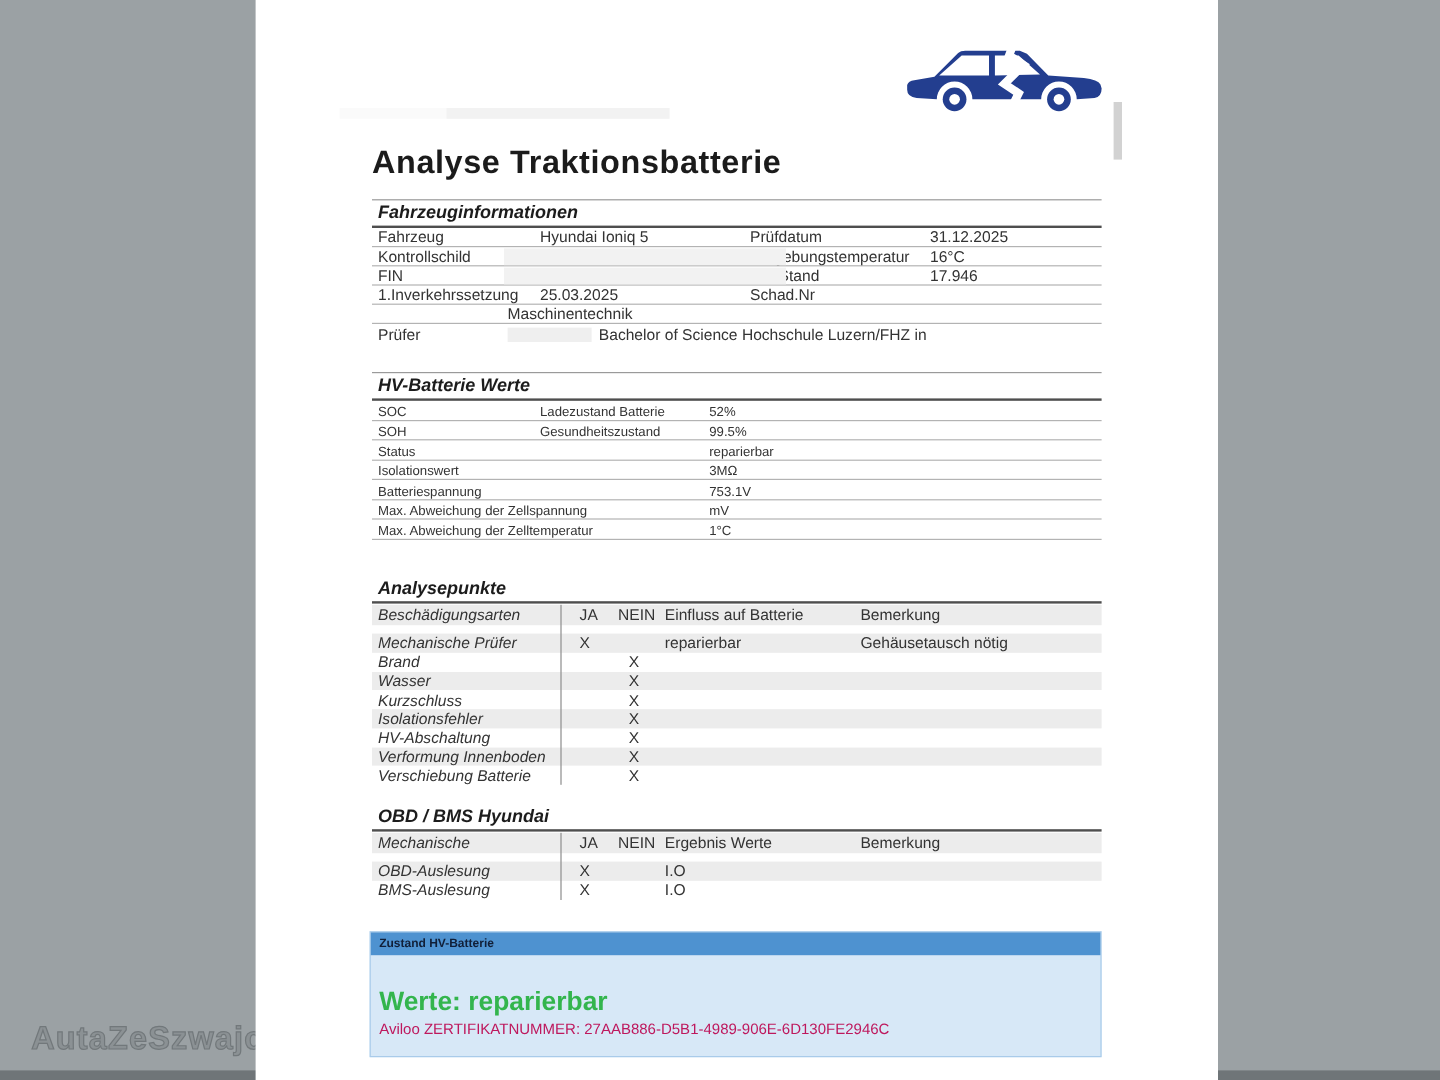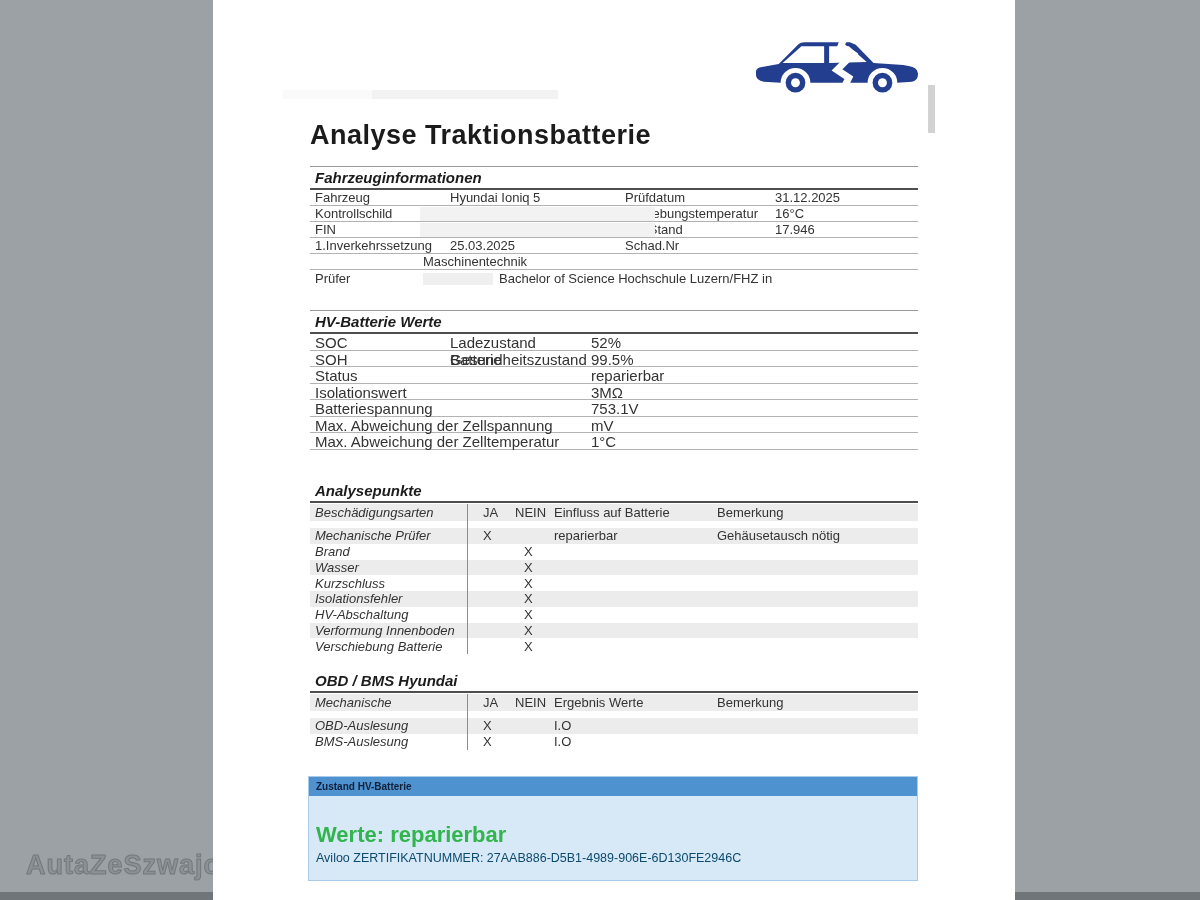--- a/index.html
+++ b/index.html
@@ -50,22 +50,22 @@
   .c1 { width:140px; padding-left:5px; }
   .c1p{ width:113px; padding-left:5px; }
   .c2 { width:175px; }
   .c3 { width:150px; }
   .c4 { flex:1; }
   .redact-kf { position:absolute; left:110px; top:1px; width:235px; height:14px; background:#f2f2f2; }
   .redact-inline { display:inline-block; width:70px; height:12px; background:#efefef;
                    vertical-align:middle; margin-right:6px; }
 
   
-  .hrow { display:flex; align-items:flex-start; height:16.5px;
-          border-bottom:1px solid #b3b3b3; font-size:15px; }
+  .hrow { display:flex; align-items:flex-end; height:16.5px;
+          border-bottom:1px solid #b3b3b3; font-size:11px; }
   .h1 { width:140px; padding-left:5px; }
   .h2 { width:141px; }
   .h3 { flex:1; }
 
   
   .atable { position:relative; margin-top:1px; }
   .vline  { position:absolute; left:157px; top:0; height:100%; width:1px; background:#8d8d8d; }
   .arow { display:flex; align-items:center; height:15.75px; font-size:13px; }
   .ahead { background:#ececec; height:17px; }
   .agap { height:7px; }
@@ -76,21 +76,21 @@
   .ae { width:163px; }
   .ab { flex:1; }
   .stripe { background:#ececec; }
 
   
   .verdict { position:absolute; left:95px; top:776px; width:610px; height:105px;
              background:#d7e8f7; border:1px solid #a9cbea; }
   .verdict-header { height:19px; background:#4e92d0; color:#111f38; font-weight:bold;
                     font-size:10px; display:flex; align-items:center; padding-left:7px; }
   .verdict-status { margin:26px 0 0 7px; font-size:22px; font-weight:bold; color:#33b54d; }
-  .verdict-cert   { margin:3px 0 0 7px; font-size:12.5px; color:#0c4a6e; }
+  .verdict-cert   { margin:3px 0 0 7px; font-size:12.5px; color:#be185d; }
 </style>
 </head>
 <body>
 
 <div class="stage">
   <div class="bottom-strip"></div>
   <div class="watermark">AutaZeSzwajcarii.pl</div>
 
   <div class="page">
     <div class="redact-band band1"></div>

